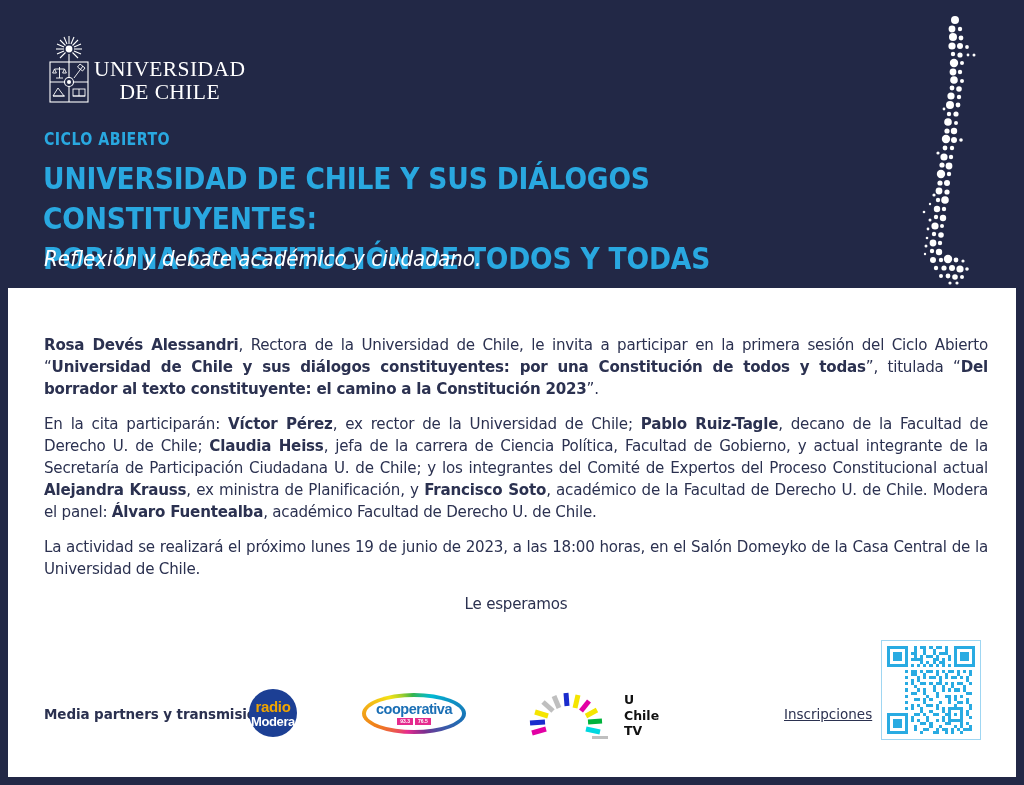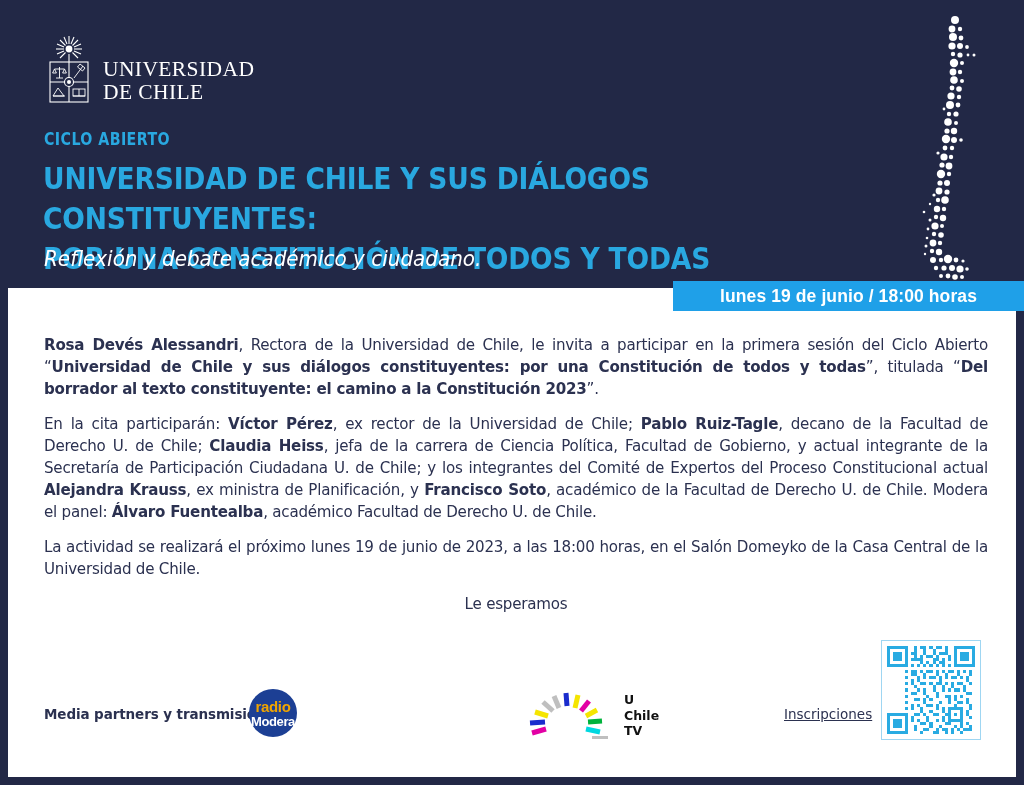--- a/index.html
+++ b/index.html
@@ -34,21 +34,21 @@
     overflow: hidden;
   }
 
   
   .logo-block {
     position: absolute;
     left: 44px;
     top: 34px;
     display: flex;
     align-items: flex-end;
-    gap: 9px;
+    text-align: center;
   }
   .logo-mark {
     width: 50px;
     height: 72px;
     position: relative;
   }
   .logo-wordmark {
     color: #ffffff;
     font-family: "Liberation Serif", serif;
     font-size: 21.5px;
@@ -478,21 +478,20 @@
       <div class="logo-wordmark">UNIVERSIDAD
 DE CHILE</div>
     </div>
 
     <div class="kicker">CICLO ABIERTO</div>
     <div class="title">UNIVERSIDAD DE CHILE Y SUS DIÁLOGOS CONSTITUYENTES:
 POR UNA CONSTITUCIÓN DE TODOS Y TODAS</div>
     <div class="subtitle">Reflexión y debate académico y ciudadano.</div>
   </div>
 
-  <div class="date-banner">lunes 19 de junio / 18:00 horas</div>
 
   <div class="body-panel">
     <div class="content">
 
       <p class="para"><b>Rosa Devés Alessandri</b><span>, Rectora de la Universidad de Chile, le invita a participar en la primera sesión del Ciclo Abierto “</span><b>Universidad de Chile y sus diálogos constituyentes: por una Constitución de todos y todas</b><span>”, titulada “</span><b>Del borrador al texto constituyente: el camino a la Constitución 2023</b><span>”.</span></p>
 
       <p class="para"><span>En la cita participarán: </span><b>Víctor Pérez</b><span>, ex rector de la Universidad de Chile; </span><b>Pablo Ruiz-Tagle</b><span>, decano de la Facultad de Derecho U. de Chile; </span><b>Claudia Heiss</b><span>, jefa de la carrera de Ciencia Política, Facultad de Gobierno, y actual integrante de la Secretaría de Participación Ciudadana U. de Chile; y los integrantes del Comité de Expertos del Proceso Constitucional actual </span><b>Alejandra Krauss</b><span>, ex ministra de Planificación, y </span><b>Francisco Soto</b><span>, académico de la Facultad de Derecho U. de Chile. Modera el panel: </span><b>Álvaro Fuentealba</b><span>, académico Facultad de Derecho U. de Chile.</span></p>
 
       <p class="para">La actividad se realizará el próximo lunes 19 de junio de 2023, a las 18:00 horas, en el Salón Domeyko de la Casa Central de la Universidad de Chile.</p>
 
@@ -502,20 +501,30 @@
 
     <div class="footer">
 
       <div class="media-label">Media partners y transmisión</div>
 
       <div class="radio-uchile">
         <span class="ru-top">radio</span>
         <span class="ru-bot">Modera</span>
       </div>
 
+      <div class="cooperativa">
+        <div class="coop-ring"></div>
+        <div class="coop-inner">
+          <div class="coop-word">cooperativa</div>
+          <div class="coop-dial">
+            <span class="d1">93.3</span>
+            <span class="d2">76.5</span>
+          </div>
+        </div>
+      </div>
 
       <div class="uchiletv">
         <div class="uchiletv-rays">
           <svg width="92" height="52" viewBox="0 0 92 52" xmlns="http://www.w3.org/2000/svg">
             <g stroke-linecap="butt" stroke-width="5">
               <line x1="8" y1="46" x2="22" y2="42" stroke="#e200a4"></line>
               <line x1="6" y1="36" x2="21" y2="35" stroke="#1a2ccd"></line>
               <line x1="11" y1="25" x2="24" y2="29" stroke="#f5e500"></line>
               <line x1="19" y1="15" x2="29" y2="24" stroke="#bfbfbf"></line>
               <line x1="30" y1="9" x2="35" y2="21" stroke="#bfbfbf"></line>

